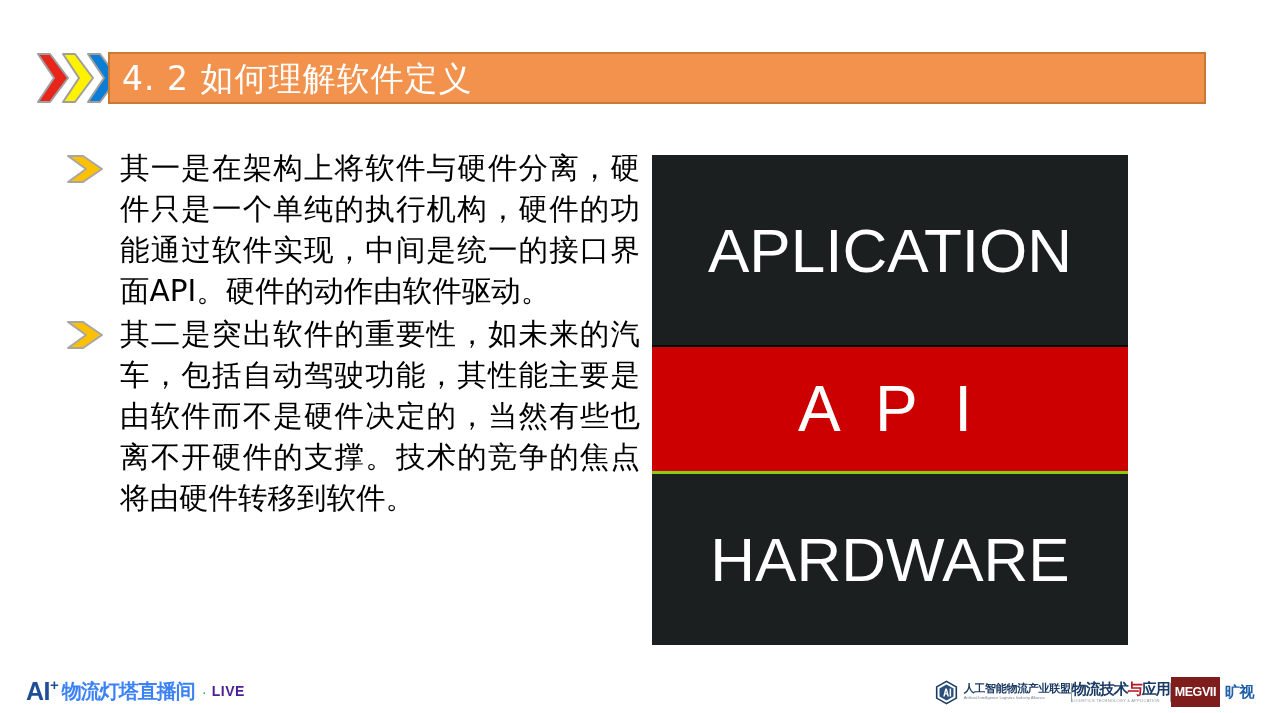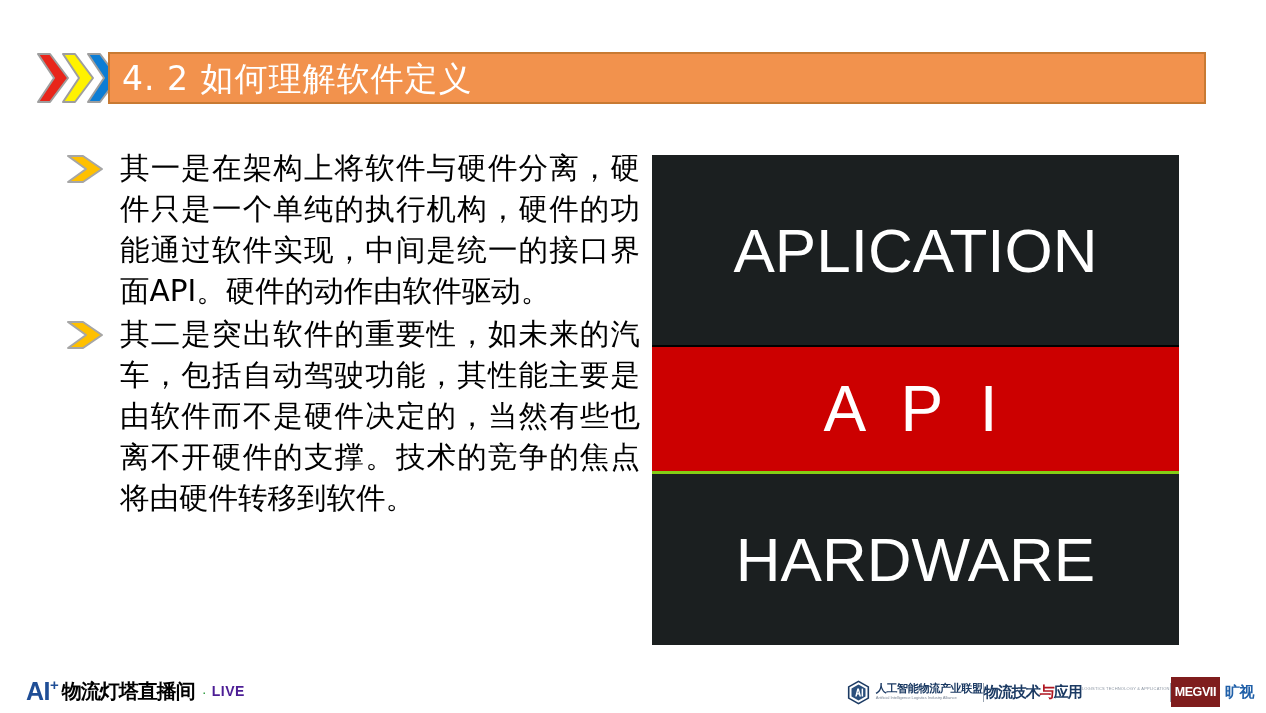--- a/index.html
+++ b/index.html
@@ -91,21 +91,21 @@
     text-align: justify;
     text-justify: inter-character;
     letter-spacing: 0px;
   }
 
   
   #diagram {
     position: absolute;
     left: 652px;
     top: 155px;
-    width: 527px;
+    width: 476px;
     height: 490px;
     background: #c2410c;
     display: flex;
     flex-direction: column;
   }
   .layer {
     flex: 0 0 auto;
     display: flex;
     align-items: center;
     justify-content: center;
@@ -153,21 +153,21 @@
   #brand-plus {
     color: #1F4E96;
     font-size: 15px;
     font-weight: bold;
     vertical-align: super;
     position: relative;
     top: -7px;
     left: 0px;
   }
   #brand-cn {
-    color: #000000;
+    color: #3b82f6;
     font-size: 20px;
     font-weight: bold;
     font-family: "DejaVu Sans", "Liberation Sans", sans-serif;
     margin-left: 3px;
     letter-spacing: -1px;
   }
   #brand-dot {
     color: #2E9B3F;
     font-size: 15px;
     margin: 0 5px 0 7px;
@@ -209,21 +209,21 @@
     font-family: "DejaVu Sans", "Liberation Sans", sans-serif;
     letter-spacing: -0.3px;
   }
   .aila-en {
     color: #7f8a99;
     font-size: 4.2px;
     margin-top: 2px;
     letter-spacing: -0.1px;
     font-family: "Liberation Sans", "DejaVu Sans", sans-serif;
   }
-  .ltaa-text { display: flex; flex-direction: row; line-height: 1; justify-content: flex-end; }
+  .ltaa-text { display: flex; flex-direction: column; line-height: 1; justify-content: flex-end; }
   .ltaa-cn {
     color: #1b3a63;
     font-size: 15px;
     font-weight: bold;
     font-family: "DejaVu Sans", "Liberation Sans", sans-serif;
     letter-spacing: -1px;
     position: relative;
   }
   .ltaa-cn .hl { color: #B01722; }
   .ltaa-en {

